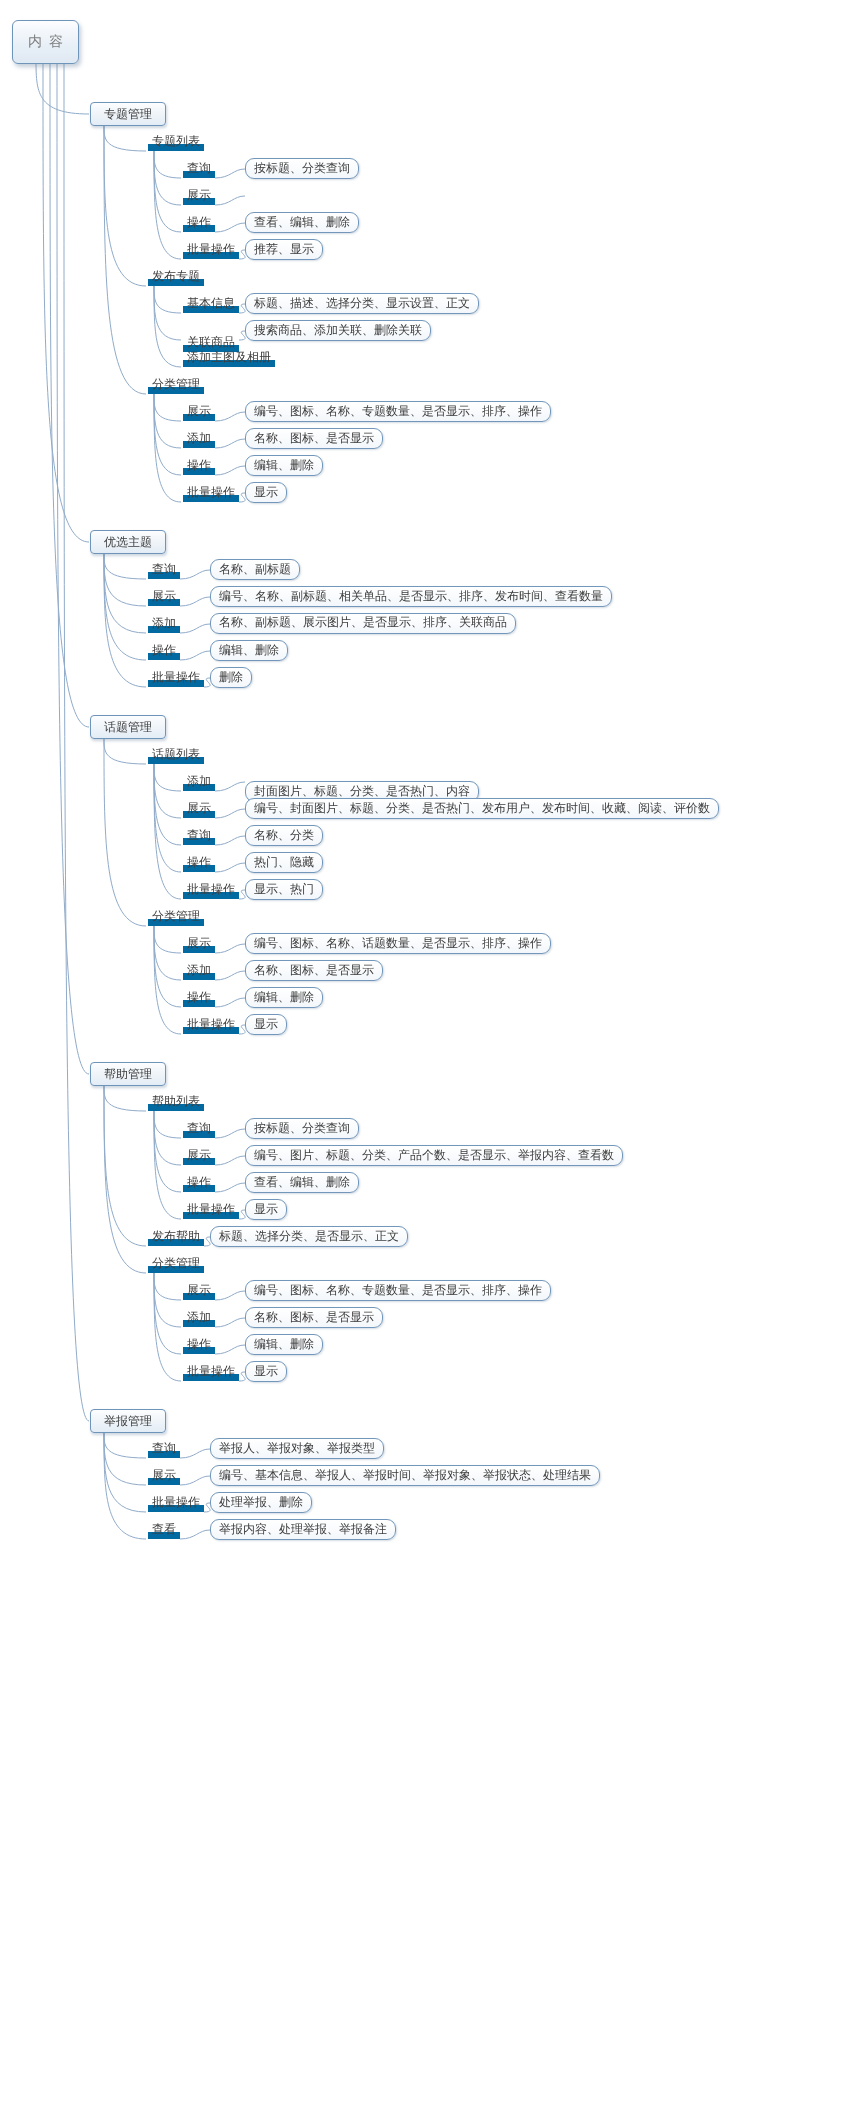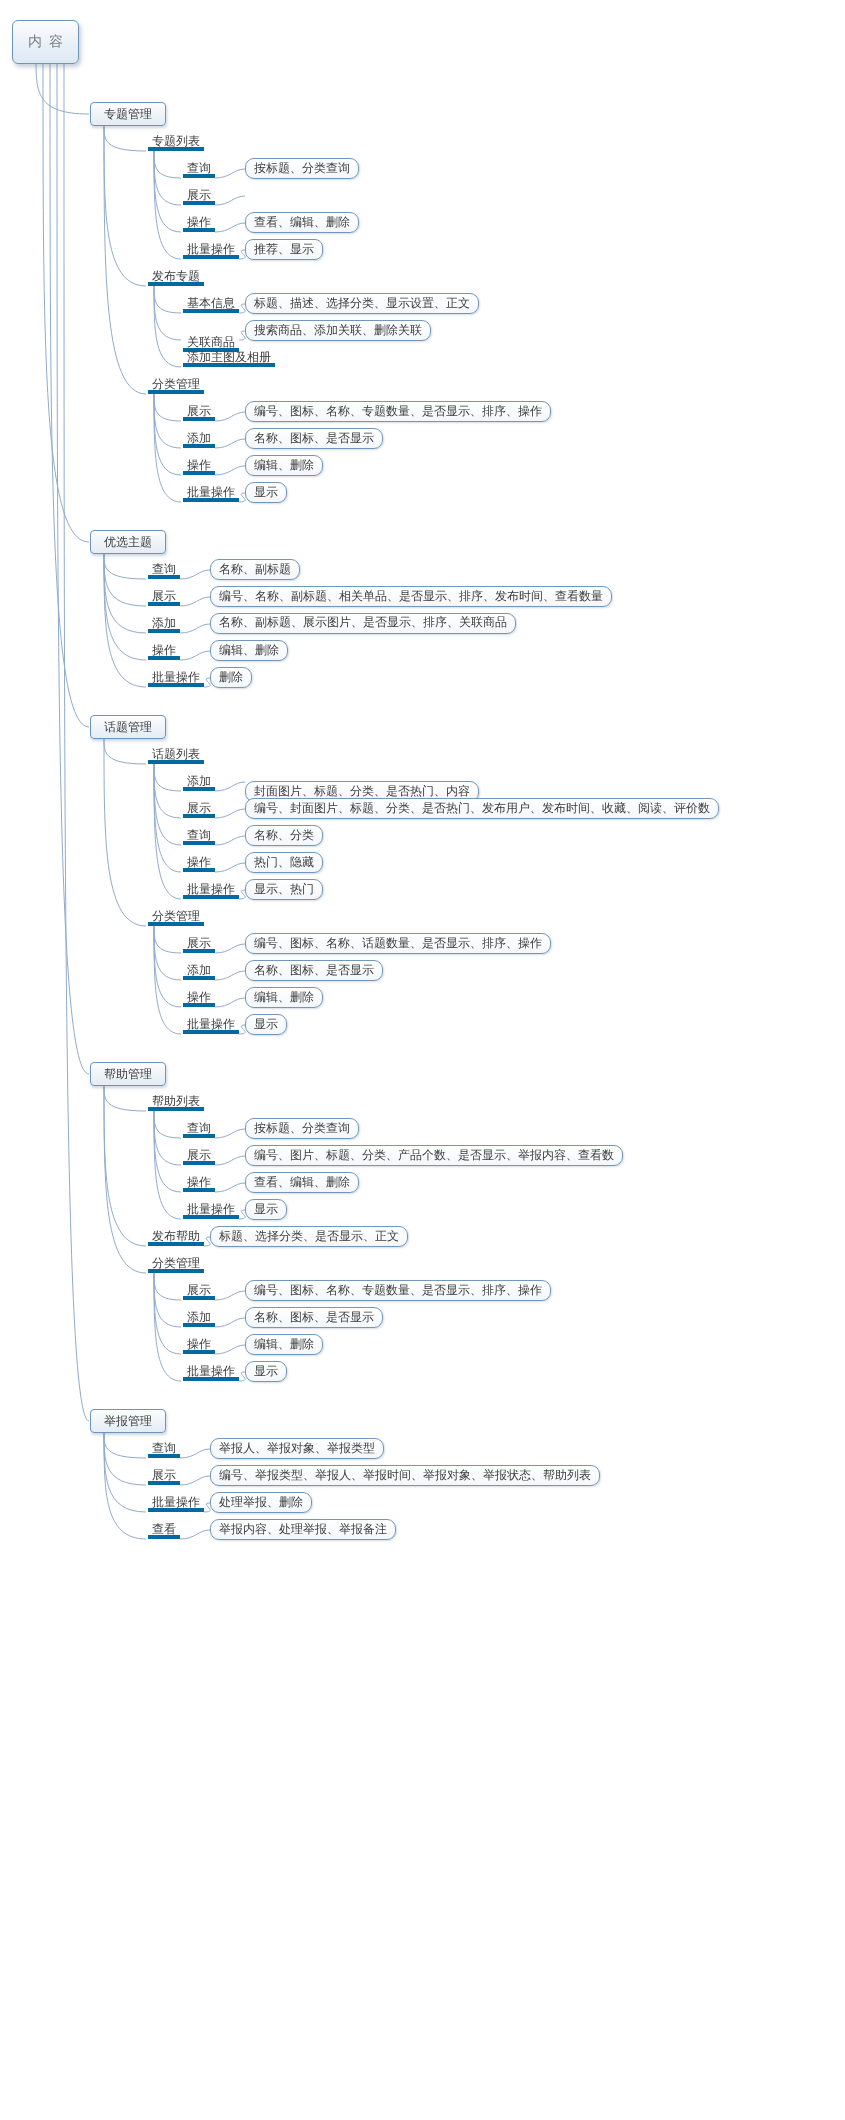--- a/index.html
+++ b/index.html
@@ -44,21 +44,21 @@
     box-shadow: 1px 2px 3px rgba(110,135,160,0.35);
     font-size: 12px;
     line-height: 14px;
     padding: 4px 13px 4px 13px;
     height: 24px;
   }
   .node-topic {
     font-size: 12px;
     line-height: 14px;
     padding: 1px 4px 2px 4px;
-    border-bottom: 4px solid #0369a1;
+    border-bottom: 7px solid #0369a1;
     height: 18px;
   }
   .node-bubble {
     border: 1px solid #7397bb;
     border-radius: 9px;
     background: linear-gradient(180deg, #ffffff 0%, #f3f7fb 100%);
     box-shadow: 1px 1px 2px rgba(110,135,160,0.30);
     font-size: 12px;
     line-height: 15px;
     padding: 2px 8px 2px 8px;
@@ -160,21 +160,21 @@
     </svg>
   <div class="node-root">内容</div>
 <div class="node-box" style="left: 90px; top: 102px;">专题管理</div>
     <div class="node-topic" style="left: 148px; top: 133px;">专题列表</div>
     <div class="node-topic" style="left: 183px; top: 160px;">查询</div>
     <div class="node-bubble" style="left: 245px; top: 158px;">按标题、分类查询</div>
     <div class="node-topic" style="left: 183px; top: 187px;">展示</div>
     <div class="node-topic" style="left: 183px; top: 214px;">操作</div>
     <div class="node-bubble" style="left: 245px; top: 212px;">查看、编辑、删除</div>
     <div class="node-topic" style="left: 183px; top: 241px;">批量操作</div>
-    <div class="node-bubble" style="left: 245px; top: 239px; border-radius: 8px;">推荐、显示</div>
+    <div class="node-bubble" style="left: 245px; top: 239px;">推荐、显示</div>
     <div class="node-topic" style="left: 148px; top: 268px;">发布专题</div>
     <div class="node-topic" style="left: 183px; top: 295px;">基本信息</div>
     <div class="node-bubble" style="left: 245px; top: 293px;">标题、描述、选择分类、显示设置、正文</div>
     <div class="node-topic" style="left: 183px; top: 334px;">关联商品</div>
     <div class="node-bubble" style="left: 245px; top: 320px;">搜索商品、添加关联、删除关联</div>
     <div class="node-topic" style="left: 183px; top: 349px;">添加主图及相册</div>
     <div class="node-topic" style="left: 148px; top: 376px;">分类管理</div>
     <div class="node-topic" style="left: 183px; top: 403px;">展示</div>
     <div class="node-bubble" style="left: 245px; top: 401px;">编号、图标、名称、专题数量、是否显示、排序、操作</div>
     <div class="node-topic" style="left: 183px; top: 430px;">添加</div>
@@ -233,18 +233,18 @@
     <div class="node-topic" style="left: 183px; top: 1309px;">添加</div>
     <div class="node-bubble" style="left: 245px; top: 1307px;">名称、图标、是否显示</div>
     <div class="node-topic" style="left: 183px; top: 1336px;">操作</div>
     <div class="node-bubble" style="left: 245px; top: 1334px;">编辑、删除</div>
     <div class="node-topic" style="left: 183px; top: 1363px;">批量操作</div>
     <div class="node-bubble" style="left: 245px; top: 1361px;">显示</div>
     <div class="node-box" style="left: 90px; top: 1409px;">举报管理</div>
     <div class="node-topic" style="left: 148px; top: 1440px;">查询</div>
     <div class="node-bubble" style="left: 210px; top: 1438px;">举报人、举报对象、举报类型</div>
     <div class="node-topic" style="left: 148px; top: 1467px;">展示</div>
-    <div class="node-bubble" style="left: 210px; top: 1465px;">编号、举报类型、举报人、举报时间、举报对象、举报状态、帮助列表</div>
+    <div class="node-bubble" style="left: 210px; top: 1465px;">编号、基本信息、举报人、举报时间、举报对象、举报状态、处理结果</div>
     <div class="node-topic" style="left: 148px; top: 1494px;">批量操作</div>
     <div class="node-bubble" style="left: 210px; top: 1492px;">处理举报、删除</div>
     <div class="node-topic" style="left: 148px; top: 1521px;">查看</div>
     <div class="node-bubble" style="left: 210px; top: 1519px; font-family: Liberation Serif, serif;">举报内容、处理举报、举报备注</div>
   </div>
 
 </body></html>

